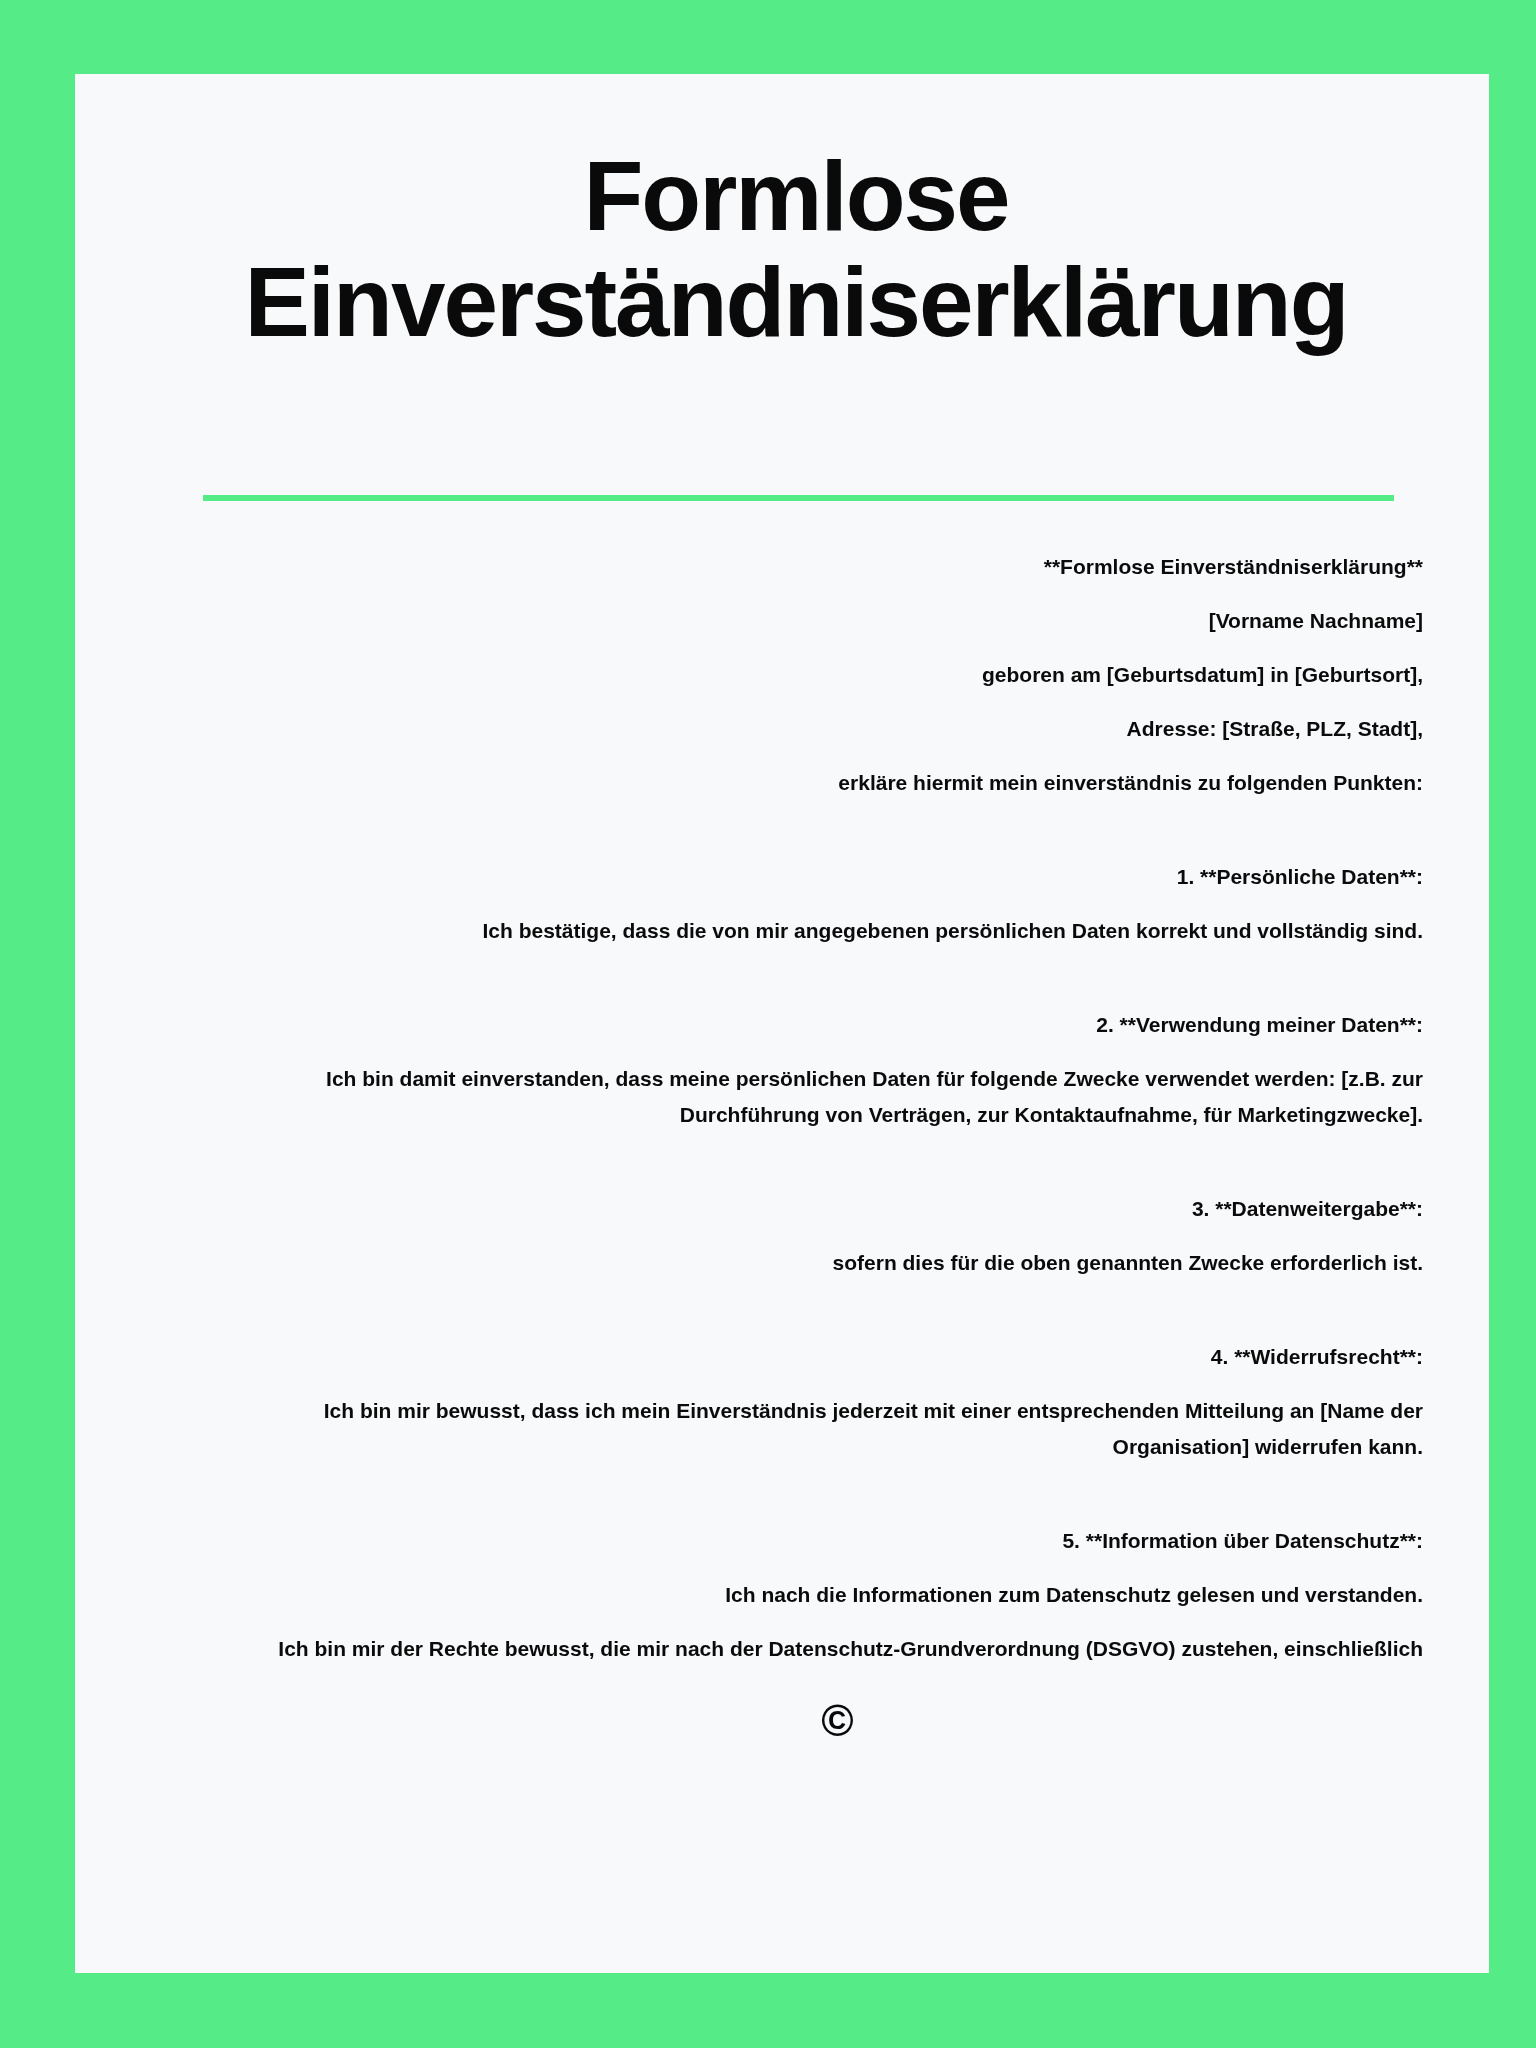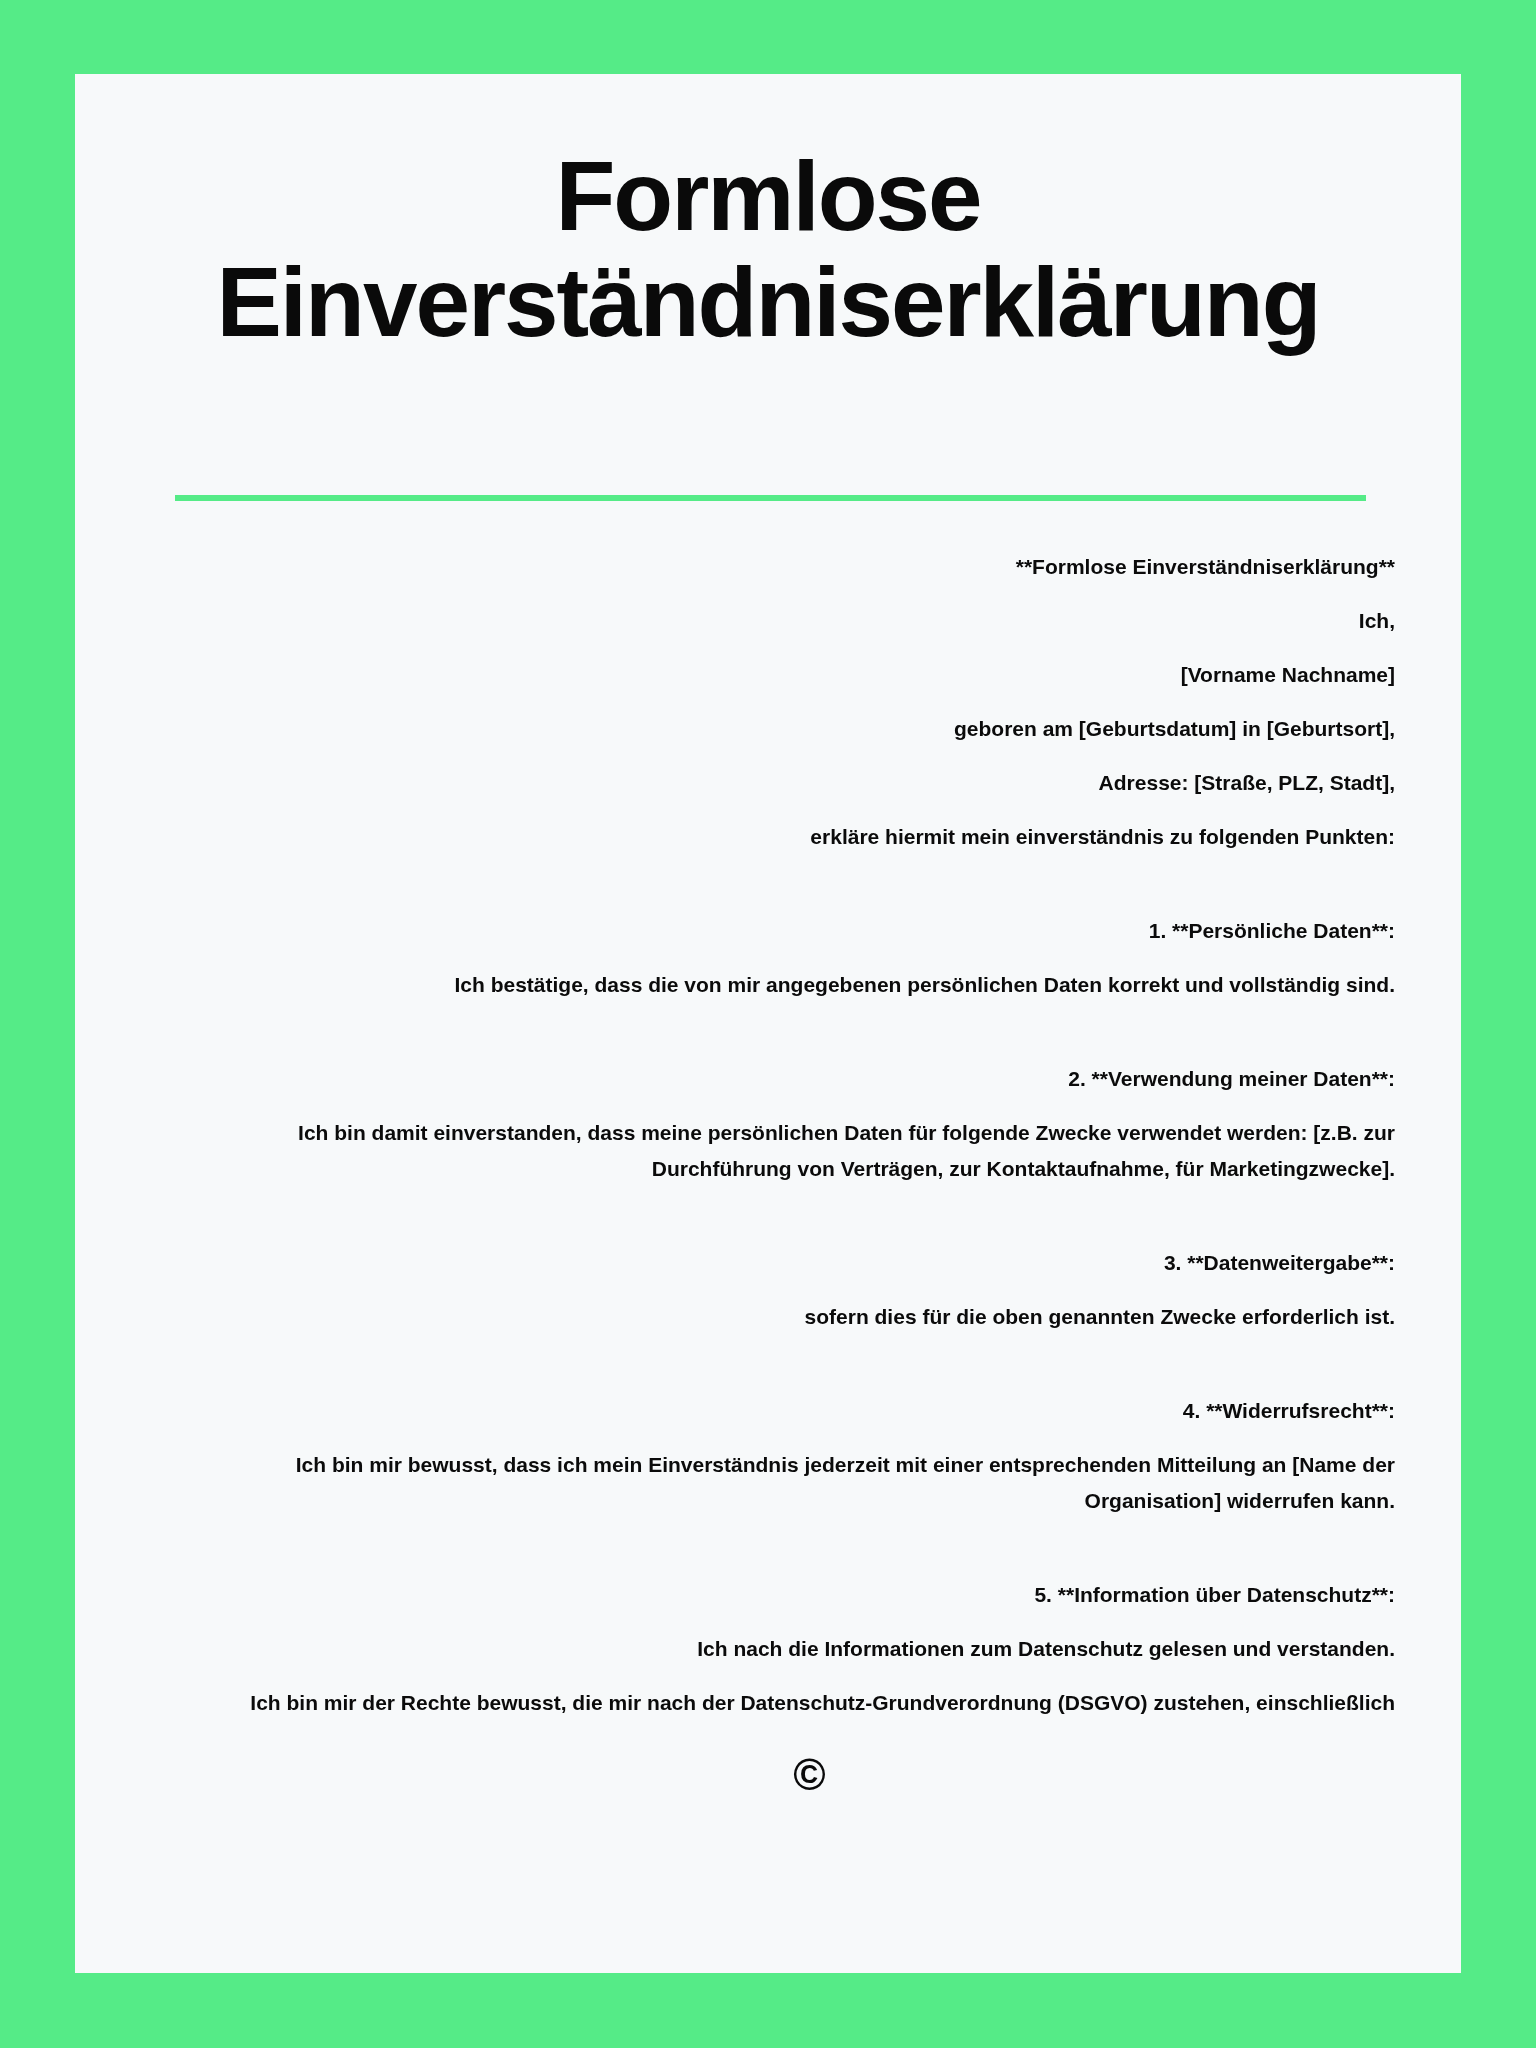--- a/index.html
+++ b/index.html
@@ -14,20 +14,21 @@
     font-family: "Liberation Sans", "DejaVu Sans", sans-serif;
     overflow: hidden;
   }
   .page {
     position: absolute;
     left: 75px;
     top: 74px;
     width: 1386px;
     height: 1899px;
     background: var(--page-bg, #F7F9FA);
+    padding-left: 28px;
   }
   .doc-title {
     margin: 70px 40px 0;
     font-size: 98px;
     line-height: 1.08;
     font-weight: bold;
     text-align: center;
     color: #0a0a0a;
     letter-spacing: -2px;
   }
@@ -65,21 +66,20 @@
 
 <div class="page">
 
   <h1 class="doc-title">Formlose Einverständniserklärung</h1>
 
   <div class="title-divider"></div>
 
   <div class="content">
 
     <p>**Formlose Einverständniserklärung**</p>
-    <p>Ich,</p>
     <p> [Vorname Nachname]</p>
     <p> geboren am [Geburtsdatum] in [Geburtsort],</p>
     <p> Adresse: [Straße, PLZ, Stadt],</p>
     <p> erkläre hiermit mein einverständnis zu folgenden Punkten:</p>
 
     <p class="section-heading">1. **Persönliche Daten**:</p>
     <p> Ich bestätige, dass die von mir angegebenen persönlichen Daten korrekt und vollständig sind.</p>
 
     <p class="section-heading">2. **Verwendung meiner Daten**:</p>
     <p>Ich bin damit einverstanden, dass meine persönlichen Daten für folgende Zwecke verwendet werden: [z.B. zur

